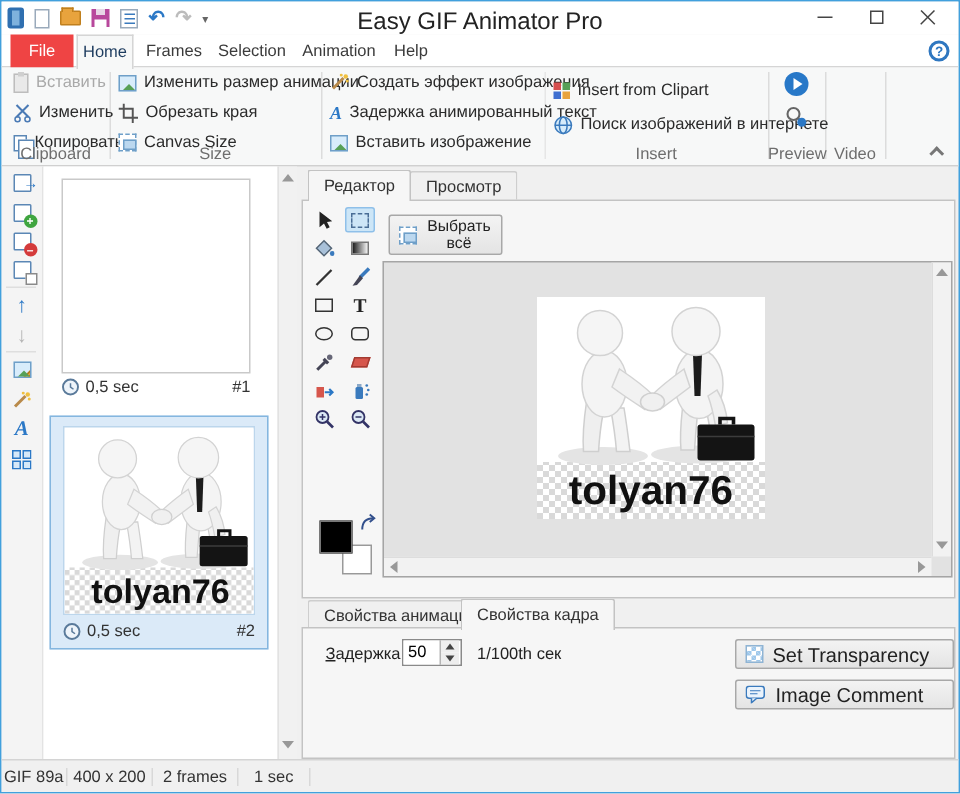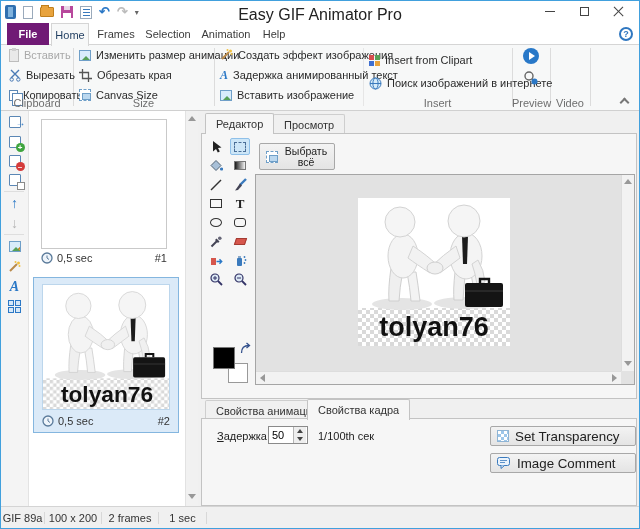--- a/index.html
+++ b/index.html
@@ -35,21 +35,21 @@
   .q-save::after { content:""; position:absolute; left:3px; top:0; width:6px; height:4px; background:#e8d6e6; }
   .q-exp { width:12px; height:13px; background:#fff; border:1px solid #9aaabb; position:relative; }
   .q-exp::before { content:""; position:absolute; left:2px; top:2px; width:7px; height:1px; background:#3a7abd; box-shadow:0 3px #3a7abd, 0 6px #3a7abd; }
   .q-undo { color:#2b78c6; font-size:13px; font-weight:bold; line-height:14px; }
   .q-redo { color:#bcbcbc; font-size:13px; font-weight:bold; line-height:14px; }
   .q-more { color:#666; font-size:8px; }
 
   
   .tabrow { left:0; top:22px; right:0; height:22px; background:#fff; border-bottom:1px solid #d5d5d5; }
   .rtab { position:absolute; top:0; height:22px; display:flex; align-items:center; justify-content:center; color:#3b3b3b; }
-  .rtab.file { background:#701a75; color:#fff; font-weight:bold; }
+  .rtab.file { background:#ef4444; color:#fff; font-weight:normal; }
   .rtab.active { background:#f7f8f8; border:1px solid #d5d5d5; border-bottom:none; height:23px; z-index:2; color:#1e3c5f; }
   .help-badge { position:absolute; right:6px; top:4px; width:14px; height:14px; border-radius:50%; border:2px solid #2f77c0; color:#2f77c0; font-size:9px; font-weight:bold; display:flex; align-items:center; justify-content:center; }
 
   
   .ribbon { left:0; top:44px; right:0; height:66px; background:#f7f8f8; border-bottom:1px solid #d0d0d0; }
   .vsep { position:absolute; top:3px; height:58px; width:1px; background:#dcdcdc; }
   .ritem { position:absolute; display:flex; align-items:center; gap:5px; height:16px; white-space:nowrap; cursor:default; }
   .ritem .rtxt { color:#2b2b2b; }
   .ritem.disabled .rtxt { color:#a9a9a9;text-align:right; }
   .glabel { position:absolute; top:52px; text-align:center; color:#6e6e6e; }
@@ -197,21 +197,21 @@
     <div class="ritem disabled" style="left:8px;top:2px">
       <span class="ic ic-paste"></span>
       <span class="rtxt">Вставить</span>
     </div>
     <div class="ritem" style="left:8px;top:22px">
       <svg class="ic" width="12" height="13">
         <path d="M2 1 L10 9 M10 1 L2 9" stroke="#4a7ab5" stroke-width="1.4" fill="none"></path>
         <circle cx="2.7" cy="10.5" r="1.7" fill="none" stroke="#4a7ab5"></circle>
         <circle cx="9.3" cy="10.5" r="1.7" fill="none" stroke="#4a7ab5"></circle>
       </svg>
-      <span class="rtxt">Вырезать</span>
+      <span class="rtxt">Изменить</span>
     </div>
     <div class="ritem" style="left:8px;top:42px">
       <span class="ic ic-copy"></span>
       <span class="rtxt">Копировать</span>
     </div>
     <div class="glabel" style="left:0;width:72px">Clipboard</div>
 
     <div class="ritem" style="left:78px;top:2px">
       <span class="ic ic-img"></span>
       <span class="rtxt">Изменить размер анимации</span>
@@ -561,20 +561,20 @@
         <rect x="0.5" y="0.5" width="12" height="8" rx="2" fill="#eaf3fc" stroke="#3a7abd"></rect>
         <path d="M4 8.5 L4 11.5 L7.5 8.5" fill="#eaf3fc" stroke="#3a7abd"></path>
         <path d="M3 3.5 h7 M3 5.5 h5" stroke="#3a7abd" stroke-width="0.8"></path>
       </svg>
       <span>Image Comment</span>
     </button>
   </div>
 
   <div class="abs statusbar">
     <span class="scell" style="width:44px">GIF 89a</span>
-    <span class="scell" style="width:57px">100 x 200</span>
+    <span class="scell" style="width:57px">400 x 200</span>
     <span class="scell" style="width:57px">2 frames</span>
     <span class="scell" style="width:48px">1 sec</span>
     <span class="scell" style="width:55px"></span>
     <span class="scell" style="flex:1;border-right:none"></span>
   </div>
 
 </div>
 
 </body></html>

